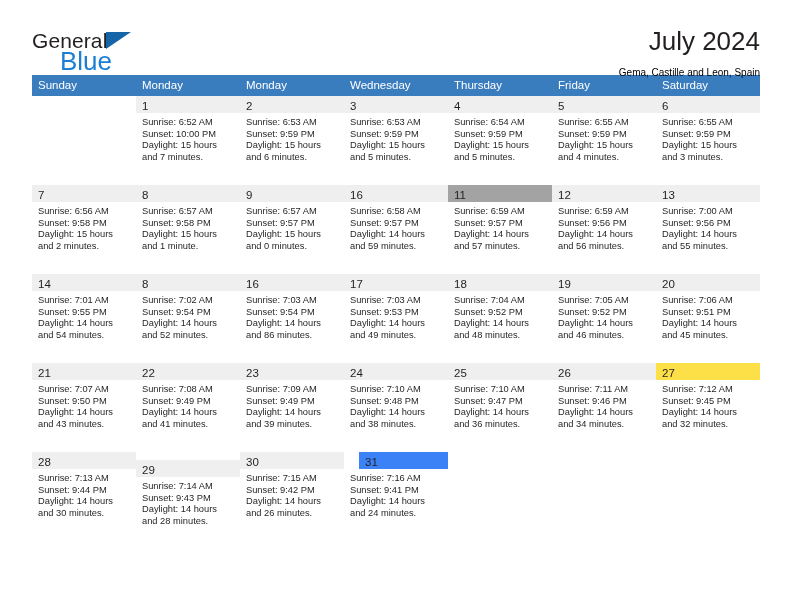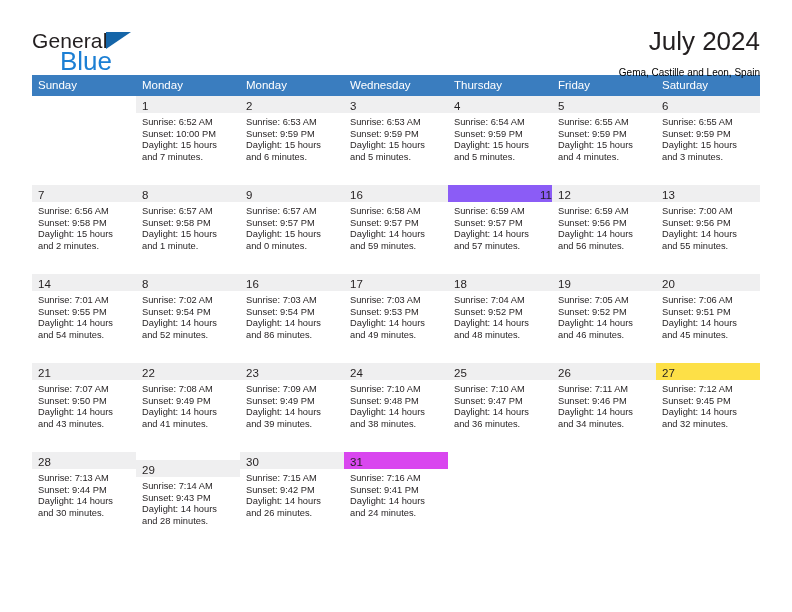--- a/index.html
+++ b/index.html
@@ -272,21 +272,21 @@
           <div class="day-cell filled">
             <div class="daynum-band" style="background: rgb(239, 239, 240);"><span class="daynum">16</span></div>
             <div class="day-body">
               <div>Sunrise: 6:58 AM</div>
               <div>Sunset: 9:57 PM</div>
               <div>Daylight: 14 hours</div>
               <div>and 59 minutes.</div>
             </div>
           </div>
           <div class="day-cell filled">
-            <div class="daynum-band" style="background: #8b5cf6; text-align: right;"><span class="daynum">11</span></div>
+            <div class="daynum-band" style="background: #a3a3a3;"><span class="daynum">11</span></div>
             <div class="day-body">
               <div>Sunrise: 6:59 AM</div>
               <div>Sunset: 9:57 PM</div>
               <div>Daylight: 14 hours</div>
               <div>and 57 minutes.</div>
             </div>
           </div>
           <div class="day-cell filled">
             <div class="daynum-band" style="background: rgb(239, 239, 240);"><span class="daynum">12</span></div>
             <div class="day-body">
@@ -461,21 +461,21 @@
           <div class="day-cell filled">
             <div class="daynum-band" style="background: rgb(239, 239, 240);"><span class="daynum">30</span></div>
             <div class="day-body">
               <div>Sunrise: 7:15 AM</div>
               <div>Sunset: 9:42 PM</div>
               <div>Daylight: 14 hours</div>
               <div>and 26 minutes.</div>
             </div>
           </div>
           <div class="day-cell filled">
-            <div class="daynum-band" style="background: #d946ef;"><span class="daynum">31</span></div>
+            <div class="daynum-band" style="background: #3b82f6; margin-left: 15px;"><span class="daynum">31</span></div>
             <div class="day-body">
               <div>Sunrise: 7:16 AM</div>
               <div>Sunset: 9:41 PM</div>
               <div>Daylight: 14 hours</div>
               <div>and 24 minutes.</div>
             </div>
           </div>
           <div class="day-cell">
             <div class="daynum-band"><span class="daynum"></span></div>
             <div class="day-body"></div>

